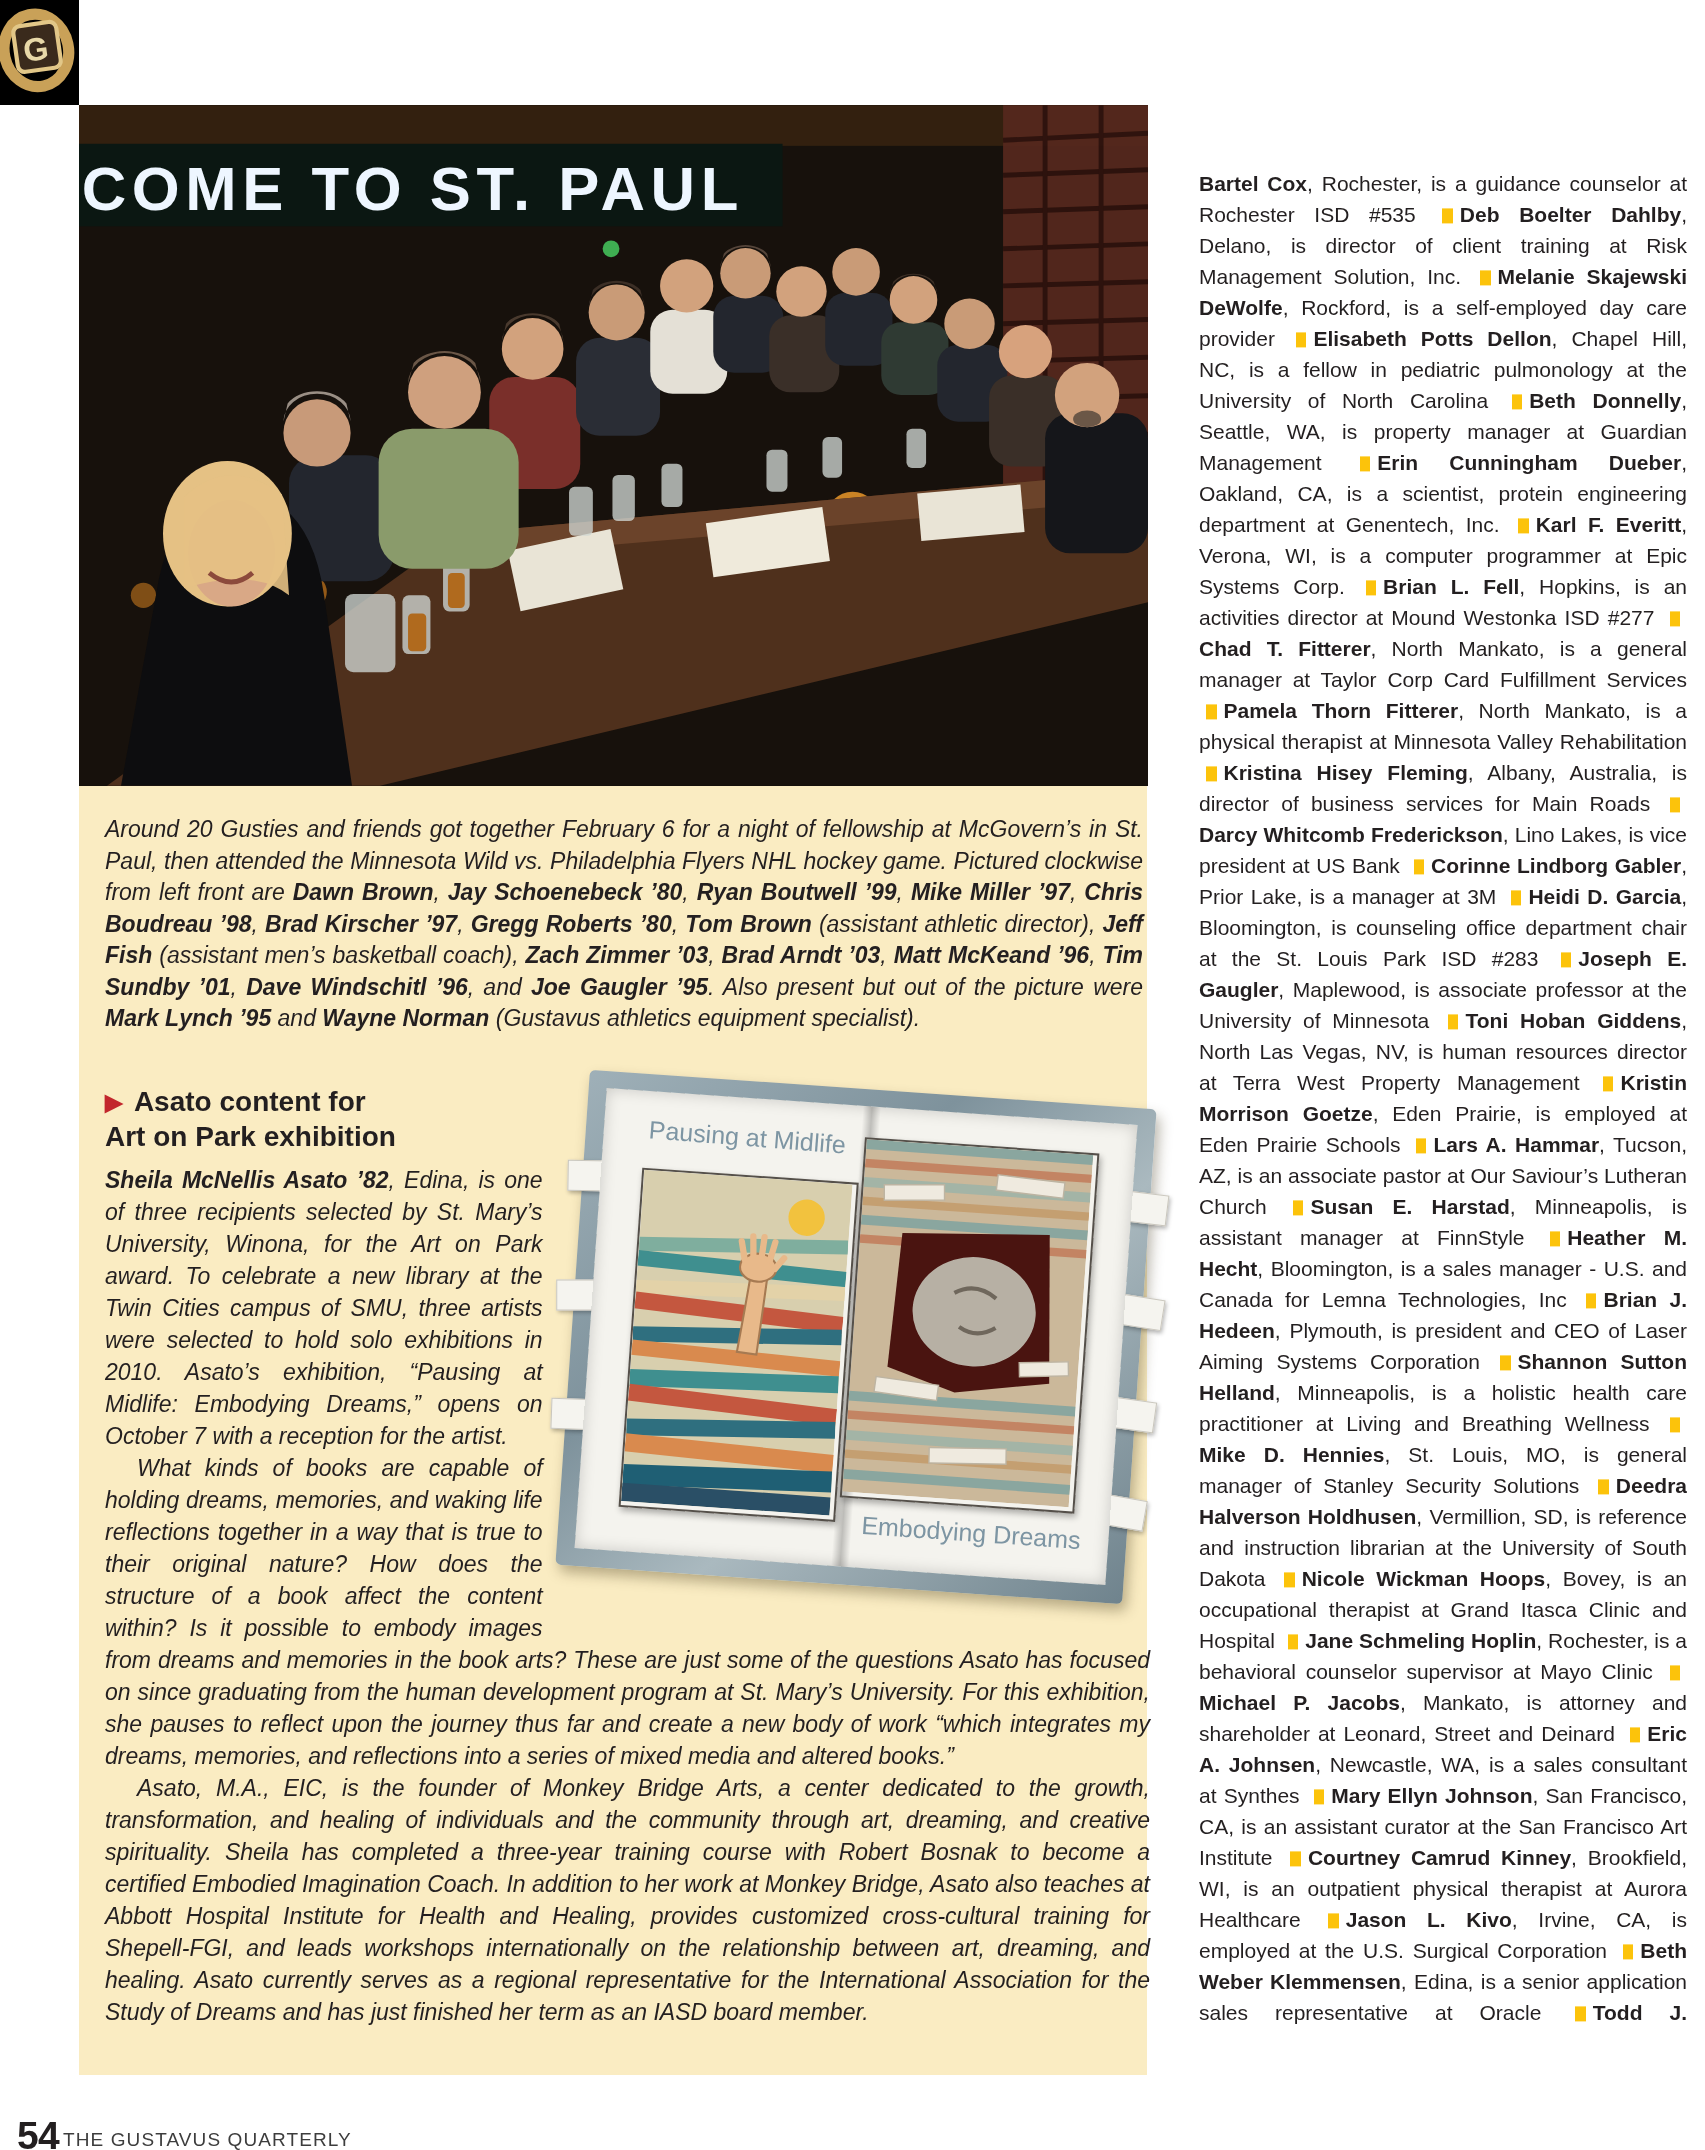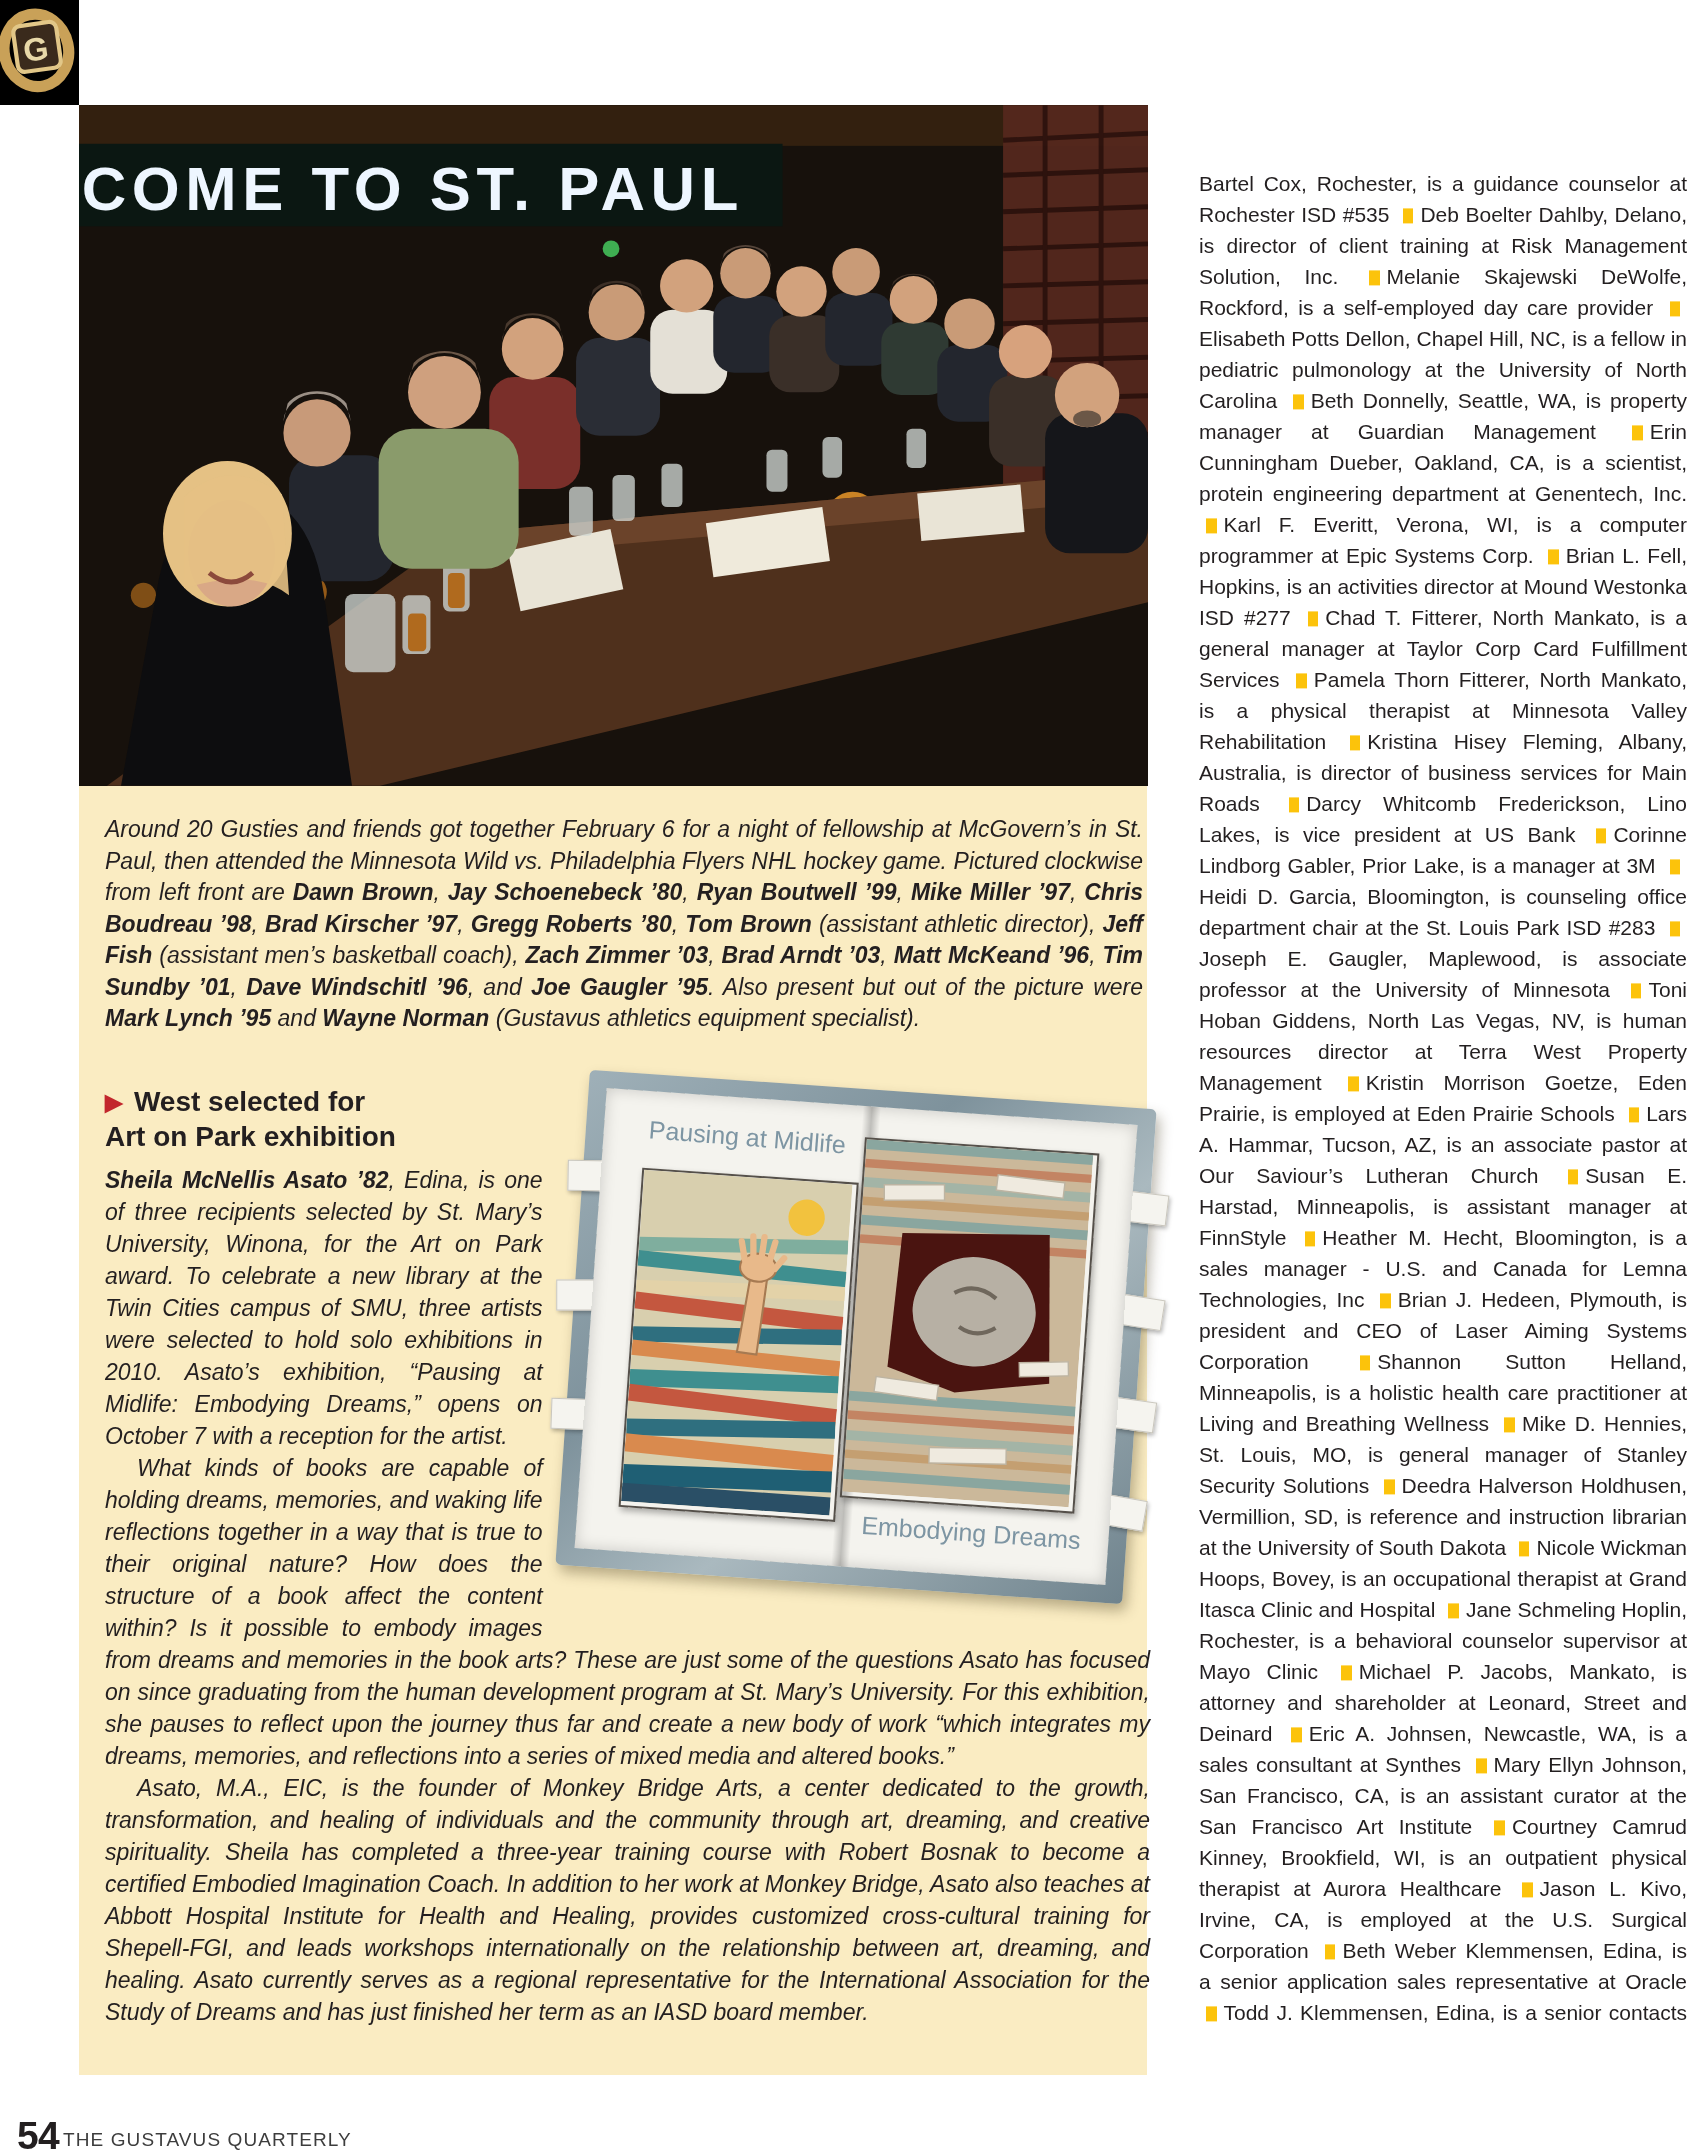--- a/index.html
+++ b/index.html
@@ -37,21 +37,21 @@
     background:linear-gradient(90deg,rgba(0,0,0,0) 0%,rgba(0,0,0,.22) 50%,rgba(0,0,0,0) 100%);}
   .page-label-left{position:absolute;left:45px;top:25px;font-size:25px;color:#7d95a3;transform:rotate(.5deg);}
   .page-label-right{position:absolute;right:28px;bottom:28px;font-size:25px;color:#7d95a3;}
   .art-left{position:absolute;left:41px;top:77px;width:213px;height:336px;border:2.1px solid #55504a;box-shadow:2.1px 3.5px 6.3px rgba(0,0,0,.3);}
   .art-right{position:absolute;right:36px;top:31px;width:231px;height:357px;border:2.1px solid #55504a;box-shadow:2.1px 3.5px 6.3px rgba(0,0,0,.3);}
   .tab{position:absolute;width:42px;height:29px;background:#f5f4ef;border:0.7px solid #c9c6bd;
     box-shadow:1.4px 2.1px 4.2px rgba(0,0,0,.3);}
   
   .classnotes{position:absolute;left:1199px;top:168px;width:488px;height:1860px;overflow:hidden;
     font-size:21px;line-height:31px;text-align:justify;}
-  .entry-name{font-weight:normal;}
+  .entry-name{font-weight:bold;}
   .bullet{display:inline-block;width:10.5px;height:14.7px;background:#FCC30B;margin:0 7px;
     vertical-align:baseline;transform:translateY(1.4px);}
   
   .page-number{position:absolute;left:17px;top:2114px;font-size:39px;font-weight:bold;letter-spacing:-0.7px;}
   .footer-title{position:absolute;left:63px;top:2129px;font-size:19px;color:#3d3d3d;letter-spacing:1.1px;}
 </style>
 </head>
 <body>
 
 <div class="logo-box">
@@ -237,21 +237,21 @@
               <rect x="36" y="340" width="90" height="22" transform="rotate(4 81 351)"></rect>
               <rect x="120" y="430" width="110" height="22" transform="rotate(-3 175 441)"></rect>
             </g>
           </svg>
         </div>
         <div class="page-label-right">Embodying Dreams</div>
       </div>
     </div>
   </div>
   <h3>
-    <span class="tri">▶</span><span>West selected for</span>
+    <span class="tri">▶</span><span>Asato content for</span>
     <span class="l2">Art on Park exhibition</span>
   </h3>
   <p><span class="seg-bold">Sheila McNellis Asato ’82</span><span>, Edina, is one of three recipients selected by St. Mary’s University, Winona, for the Art on Park award. To celebrate a new library at the Twin Cities campus of SMU, three artists were selected to hold solo exhibitions in 2010. Asato’s exhibition, “Pausing at Midlife: Embodying Dreams,” opens on October 7 with a reception for the artist.</span></p>
   <p class="ind"><span>What kinds of books are capable of holding dreams, memories, and waking life reflections together in a way that is true to their original nature? How does the structure of a book affect the content within? Is it possible to embody images from dreams and memories in the book arts? These are just some of the questions Asato has focused on since graduating from the human development program at St. Mary’s University. For this exhibition, she pauses to reflect upon the journey thus far and create a new body of work “which integrates my dreams, memories, and reflections into a series of mixed media and altered books.”</span></p>
   <p class="ind"><span>Asato, M.A., EIC, is the founder of Monkey Bridge Arts, a center dedicated to the growth, transformation, and healing of individuals and the community through art, dreaming, and creative spirituality. Sheila has completed a three-year training course with Robert Bosnak to become a certified Embodied Imagination Coach. In addition to her work at Monkey Bridge, Asato also teaches at Abbott Hospital Institute for Health and Healing, provides customized cross-cultural training for Shepell-FGI, and leads workshops internationally on the relationship between art, dreaming, and healing. Asato currently serves as a regional representative for the International Association for the Study of Dreams and has just finished her term as an IASD board member.</span></p>
 </div>
 
 <div class="classnotes"><span class="entry-name">Bartel Cox</span><span>, Rochester, is a guidance counselor at Rochester ISD #535 </span><span class="bullet"></span><span class="entry-name">Deb Boelter Dahlby</span><span>, Delano, is director of client training at Risk Management Solution, Inc. </span><span class="bullet"></span><span class="entry-name">Melanie Skajewski DeWolfe</span><span>, Rockford, is a self-employed day care provider </span><span class="bullet"></span><span class="entry-name">Elisabeth Potts Dellon</span><span>, Chapel Hill, NC, is a fellow in pediatric pulmonology at the University of North Carolina </span><span class="bullet"></span><span class="entry-name">Beth Donnelly</span><span>, Seattle, WA, is property manager at Guardian Management </span><span class="bullet"></span><span class="entry-name">Erin Cunningham Dueber</span><span>, Oakland, CA, is a scientist, protein engineering department at Genentech, Inc. </span><span class="bullet"></span><span class="entry-name">Karl F. Everitt</span><span>, Verona, WI, is a computer programmer at Epic Systems Corp. </span><span class="bullet"></span><span class="entry-name">Brian L. Fell</span><span>, Hopkins, is an activities director at Mound Westonka ISD #277 </span><span class="bullet"></span><span class="entry-name">Chad T. Fitterer</span><span>, North Mankato, is a general manager at Taylor Corp Card Fulfillment Services </span><span class="bullet"></span><span class="entry-name">Pamela Thorn Fitterer</span><span>, North Mankato, is a physical therapist at Minnesota Valley Rehabilitation </span><span class="bullet"></span><span class="entry-name">Kristina Hisey Fleming</span><span>, Albany, Australia, is director of business services for Main Roads </span><span class="bullet"></span><span class="entry-name">Darcy Whitcomb Frederickson</span><span>, Lino Lakes, is vice president at US Bank </span><span class="bullet"></span><span class="entry-name">Corinne Lindborg Gabler</span><span>, Prior Lake, is a manager at 3M </span><span class="bullet"></span><span class="entry-name">Heidi D. Garcia</span><span>, Bloomington, is counseling office department chair at the St. Louis Park ISD #283 </span><span class="bullet"></span><span class="entry-name">Joseph E. Gaugler</span><span>, Maplewood, is associate professor at the University of Minnesota </span><span class="bullet"></span><span class="entry-name">Toni Hoban Giddens</span><span>, North Las Vegas, NV, is human resources director at Terra West Property Management </span><span class="bullet"></span><span class="entry-name">Kristin Morrison Goetze</span><span>, Eden Prairie, is employed at Eden Prairie Schools </span><span class="bullet"></span><span class="entry-name">Lars A. Hammar</span><span>, Tucson, AZ, is an associate pastor at Our Saviour’s Lutheran Church </span><span class="bullet"></span><span class="entry-name">Susan E. Harstad</span><span>, Minneapolis, is assistant manager at FinnStyle </span><span class="bullet"></span><span class="entry-name">Heather M. Hecht</span><span>, Bloomington, is a sales manager - U.S. and Canada for Lemna Technologies, Inc </span><span class="bullet"></span><span class="entry-name">Brian J. Hedeen</span><span>, Plymouth, is president and CEO of Laser Aiming Systems Corporation </span><span class="bullet"></span><span class="entry-name">Shannon Sutton Helland</span><span>, Minneapolis, is a holistic health care practitioner at Living and Breathing Wellness </span><span class="bullet"></span><span class="entry-name">Mike D. Hennies</span><span>, St. Louis, MO, is general manager of Stanley Security Solutions </span><span class="bullet"></span><span class="entry-name">Deedra Halverson Holdhusen</span><span>, Vermillion, SD, is reference and instruction librarian at the University of South Dakota </span><span class="bullet"></span><span class="entry-name">Nicole Wickman Hoops</span><span>, Bovey, is an occupational therapist at Grand Itasca Clinic and Hospital </span><span class="bullet"></span><span class="entry-name">Jane Schmeling Hoplin</span><span>, Rochester, is a behavioral counselor supervisor at Mayo Clinic </span><span class="bullet"></span><span class="entry-name">Michael P. Jacobs</span><span>, Mankato, is attorney and shareholder at Leonard, Street and Deinard </span><span class="bullet"></span><span class="entry-name">Eric A. Johnsen</span><span>, Newcastle, WA, is a sales consultant at Synthes </span><span class="bullet"></span><span class="entry-name">Mary Ellyn Johnson</span><span>, San Francisco, CA, is an assistant curator at the San Francisco Art Institute </span><span class="bullet"></span><span class="entry-name">Courtney Camrud Kinney</span><span>, Brookfield, WI, is an outpatient physical therapist at Aurora Healthcare </span><span class="bullet"></span><span class="entry-name">Jason L. Kivo</span><span>, Irvine, CA, is employed at the U.S. Surgical Corporation </span><span class="bullet"></span><span class="entry-name">Beth Weber Klemmensen</span><span>, Edina, is a senior application sales representative at Oracle </span><span class="bullet"></span><span class="entry-name">Todd J. Klemmensen</span><span>, Edina, is a senior contacts manager for Alliant Techsystems </span><span> </span></div>
 
 <div class="page-number">54</div>

